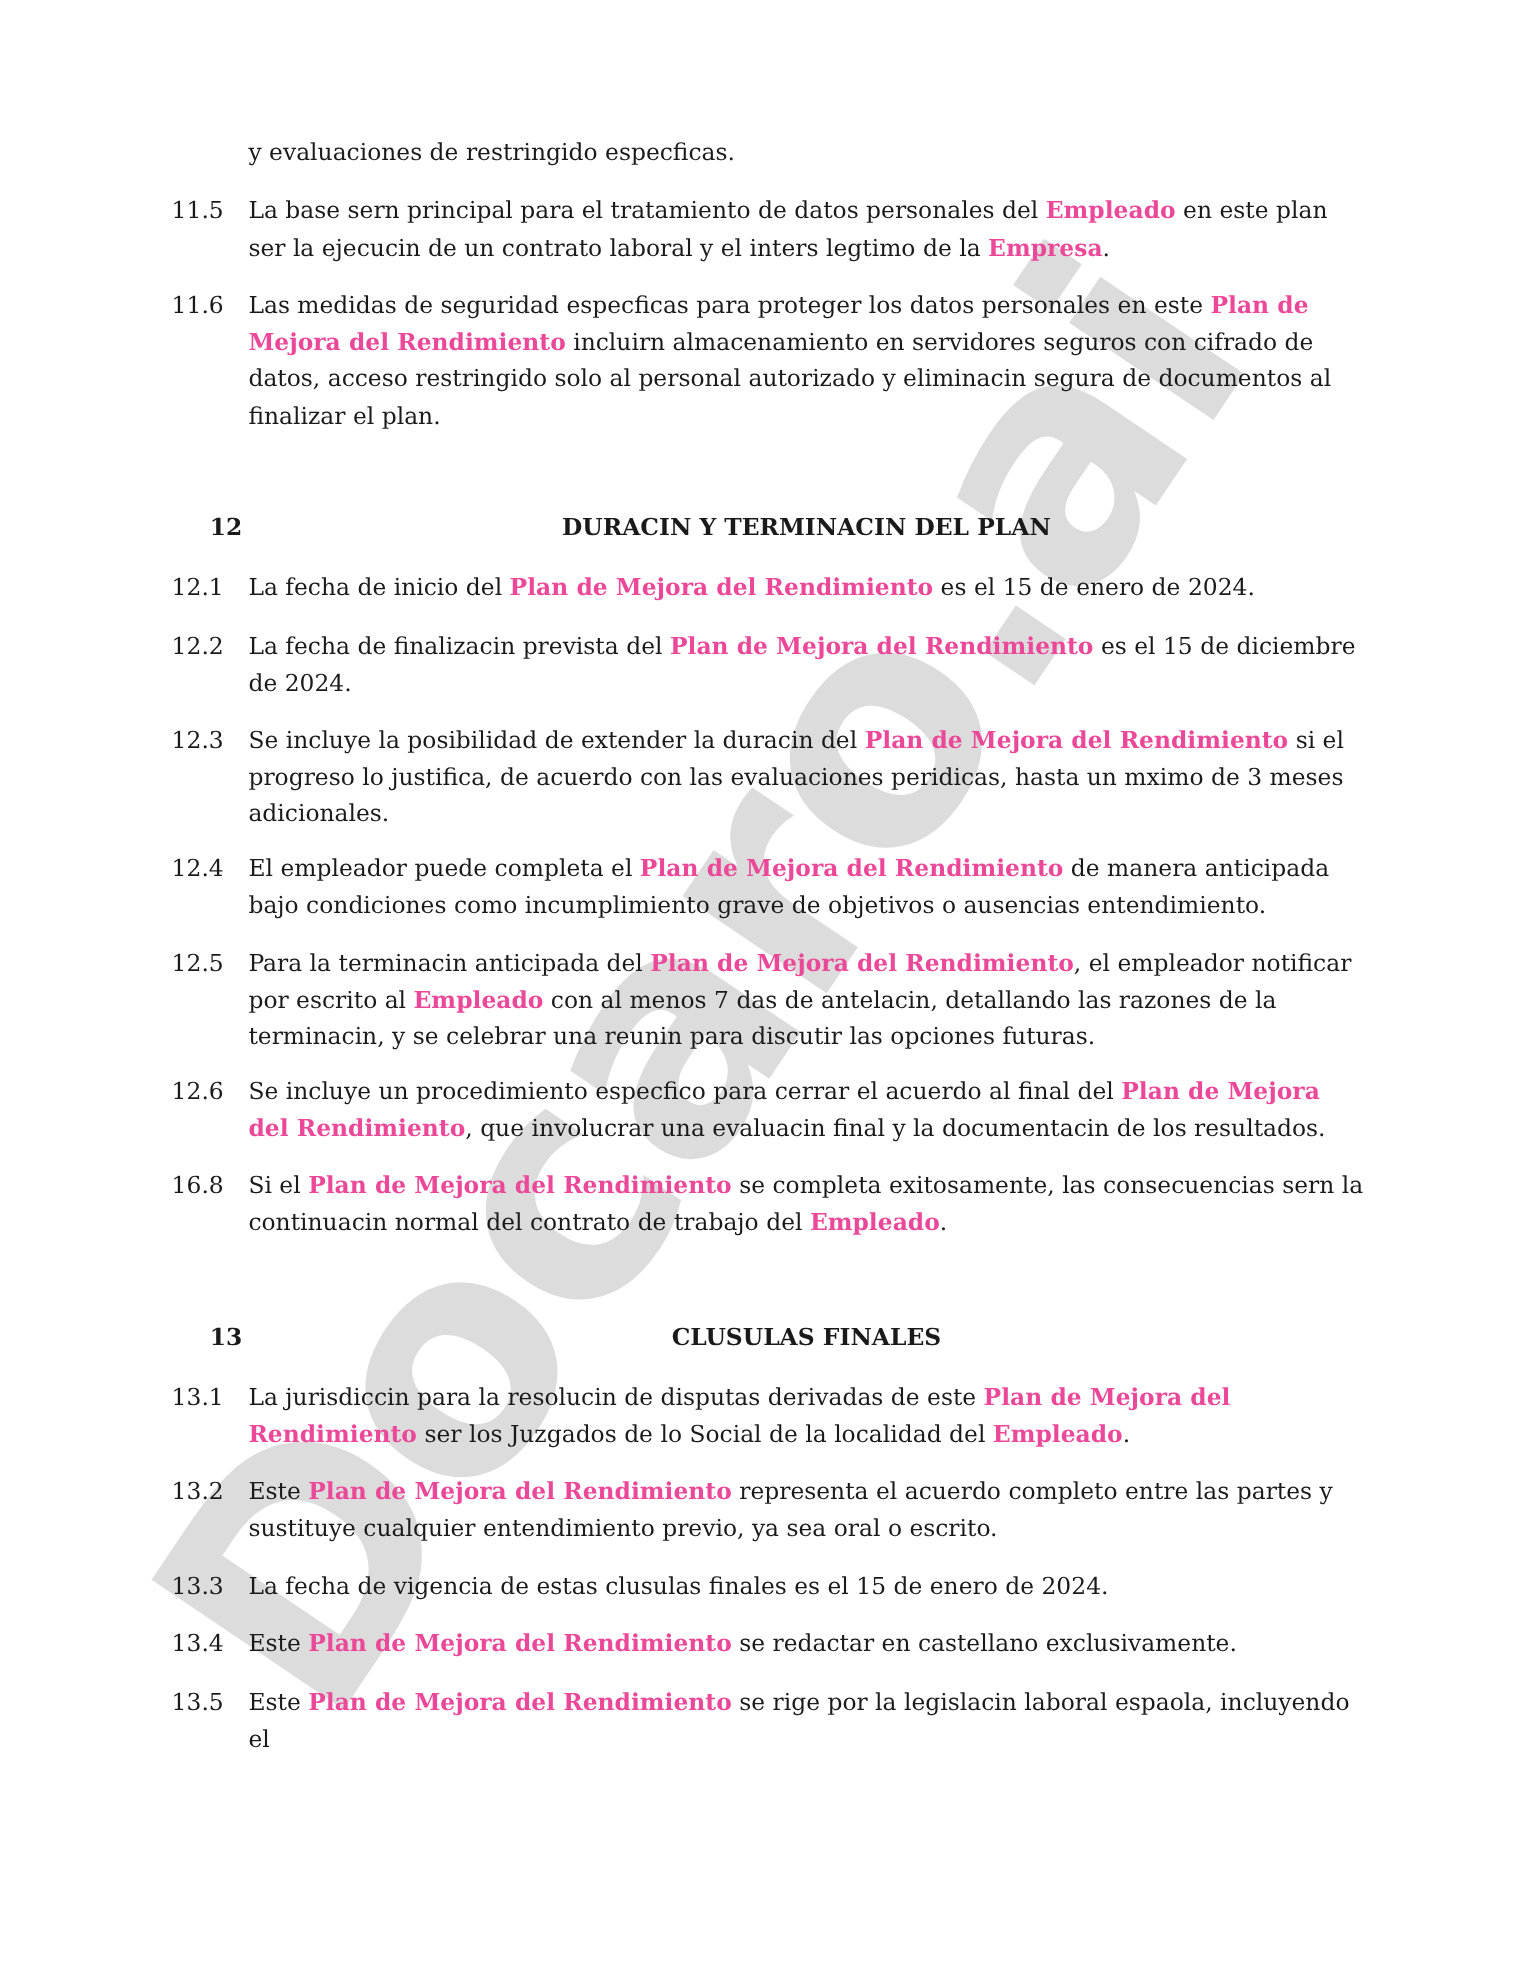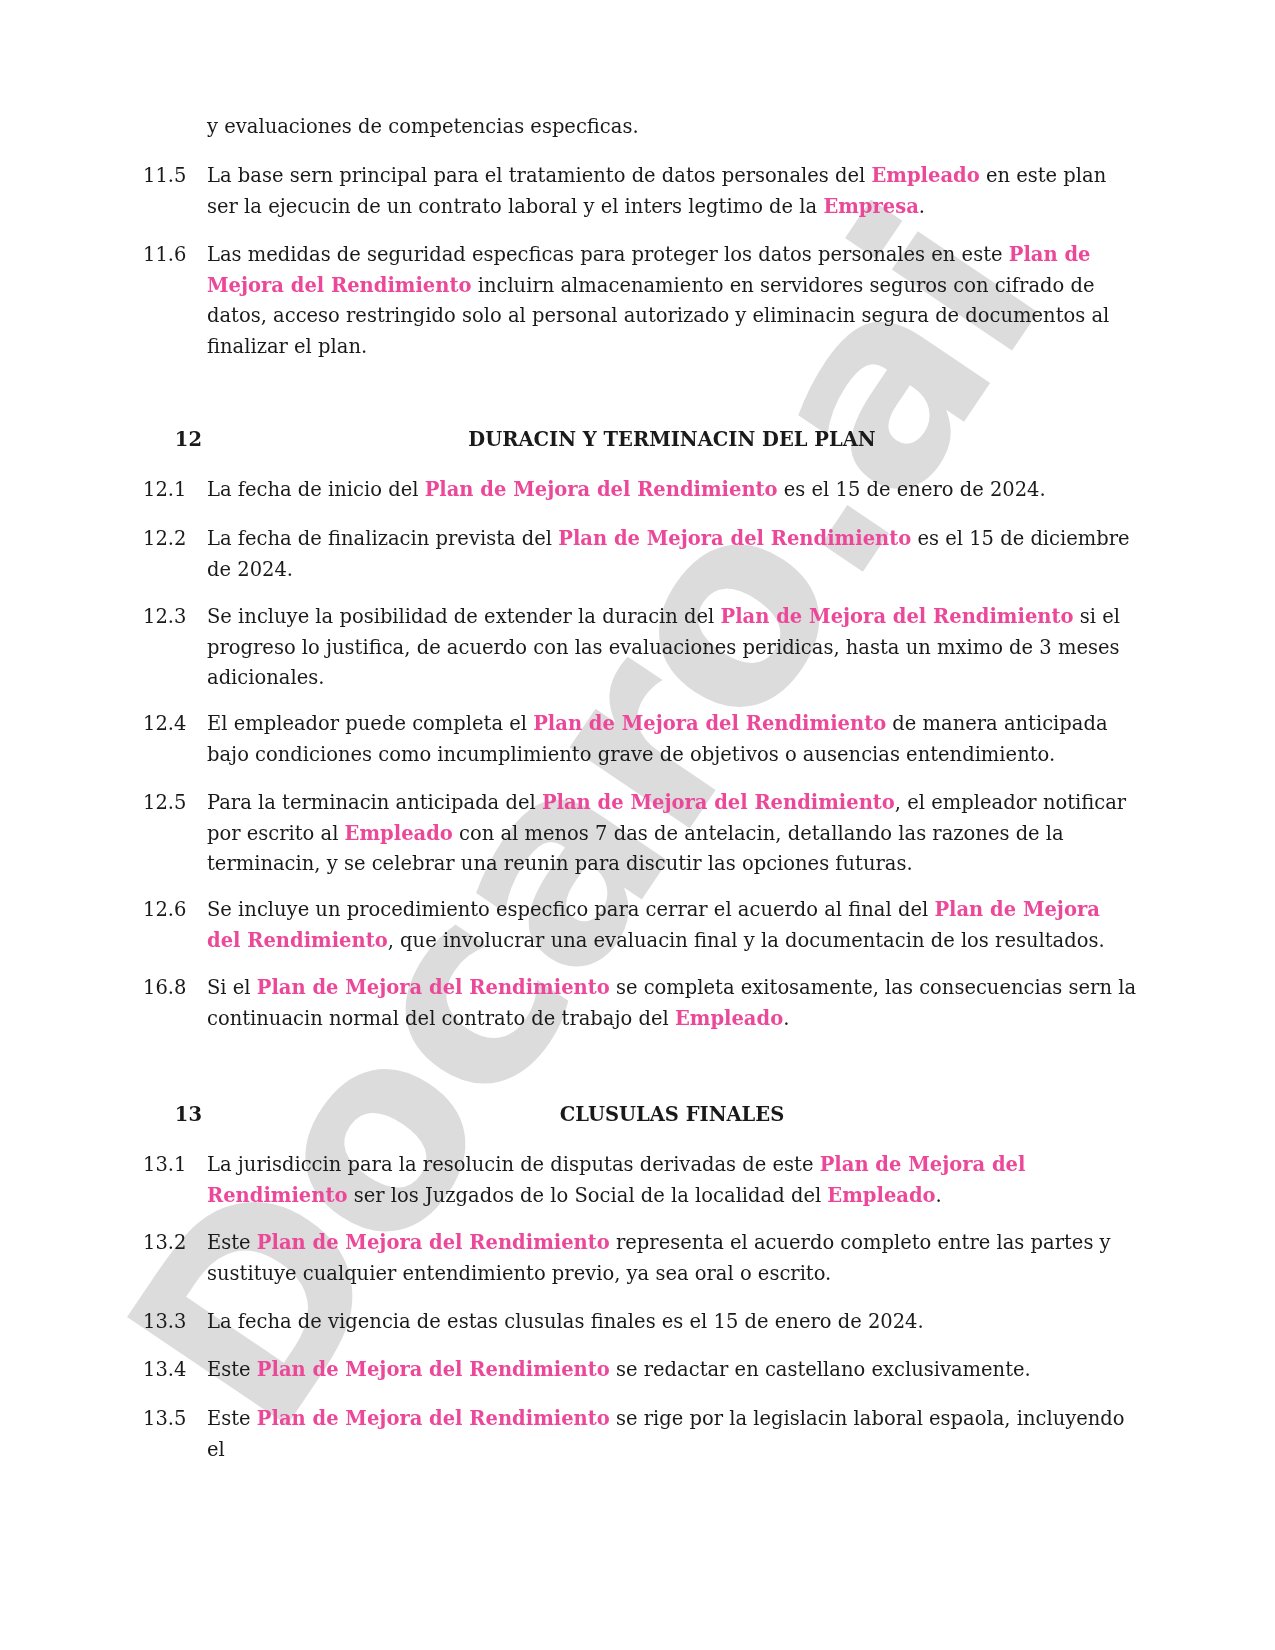--- a/index.html
+++ b/index.html
@@ -18,21 +18,21 @@
   b { font-weight: bold; color: #ec4899; }
 </style>
 </head>
 <body>
 
 <div class="page">
   <div class="watermark">Docaro.ai</div>
 
   <div class="content">
     <div class="row" style="top:112px">
-      <span class="txt">y evaluaciones de competencias especficas.</span>
+      <span class="txt">y evaluaciones de restringido especficas.</span>
     </div>
 
     <div class="row clause" style="top:161px">
       <span class="num">11.5</span>
       <span class="txt"><span>La base sern principal para el tratamiento de datos personales del </span><b>Empleado</b><span> en este plan ser la ejecucin de un contrato laboral y el inters legtimo de la </span><b>Empresa</b><span>.</span></span>
     </div>
     <div class="row clause" style="top:240px">
       <span class="num">11.6</span>
       <span class="txt"><span>Las medidas de seguridad especficas para proteger los datos personales en este </span><b>Plan de Mejora del Rendimiento</b><span> incluirn almacenamiento en servidores seguros con cifrado de datos, acceso restringido solo al personal autorizado y eliminacin segura de documentos al finalizar el plan.</span></span>
     </div>

